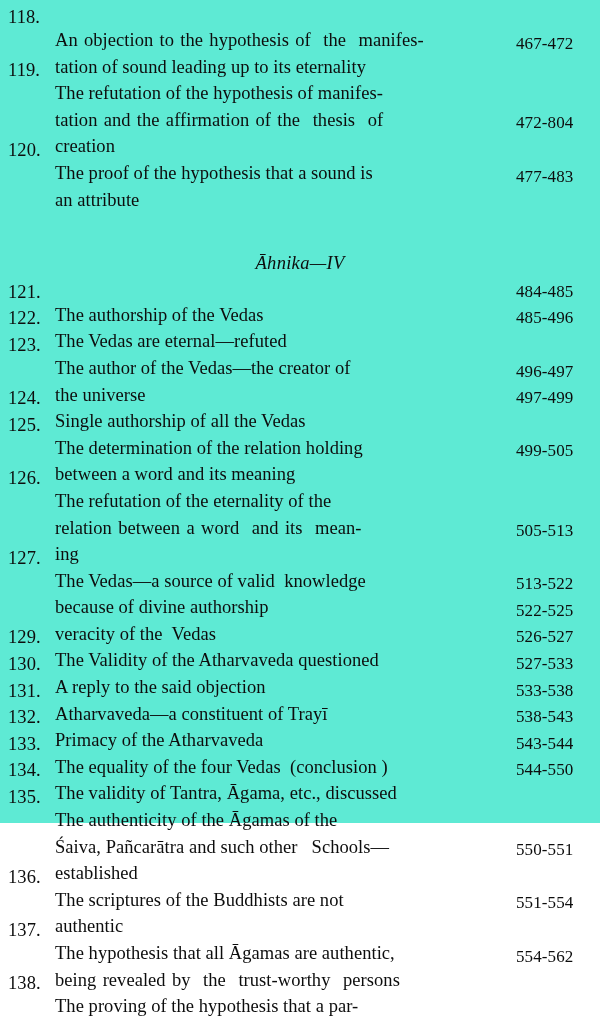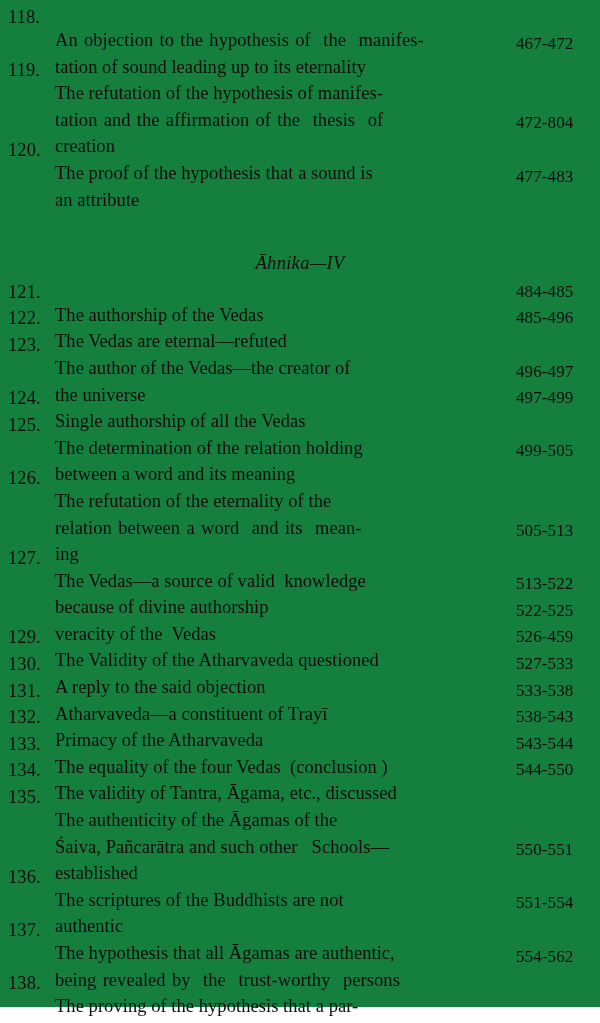--- a/index.html
+++ b/index.html
@@ -13,22 +13,22 @@
     position: relative;
     overflow: hidden;
     font-family: "Liberation Serif", "DejaVu Serif", serif;
     color: #0d0d0d;
     -webkit-font-smoothing: antialiased;
   }
 
   #page {
     position: relative;
     width: 600px;
-    height: 1007px;
-    background: #15803d;
+    height: 823px;
+    background: #5eead4;
   }
 
   
   .toc {
     position: absolute;
     top: 4px;
     left: 0;
     width: 600px;
   }
 
@@ -208,21 +208,21 @@
       <div class="entry">
         <div class="line">
           <span class="txt">veracity of the  Vedas</span>
           <span class="pages">522-525</span>
         </div>
       </div>
       <div class="entry">
         <div class="line">
           <span class="num">129.</span>
           <span class="txt">The Validity of the Atharvaveda questioned</span>
-          <span class="pages">526-459</span>
+          <span class="pages">526-527</span>
         </div>
       </div>
       <div class="entry">
         <div class="line">
           <span class="num">130.</span>
           <span class="txt">A reply to the said objection</span>
           <span class="pages">527-533</span>
         </div>
       </div>
       <div class="entry">

